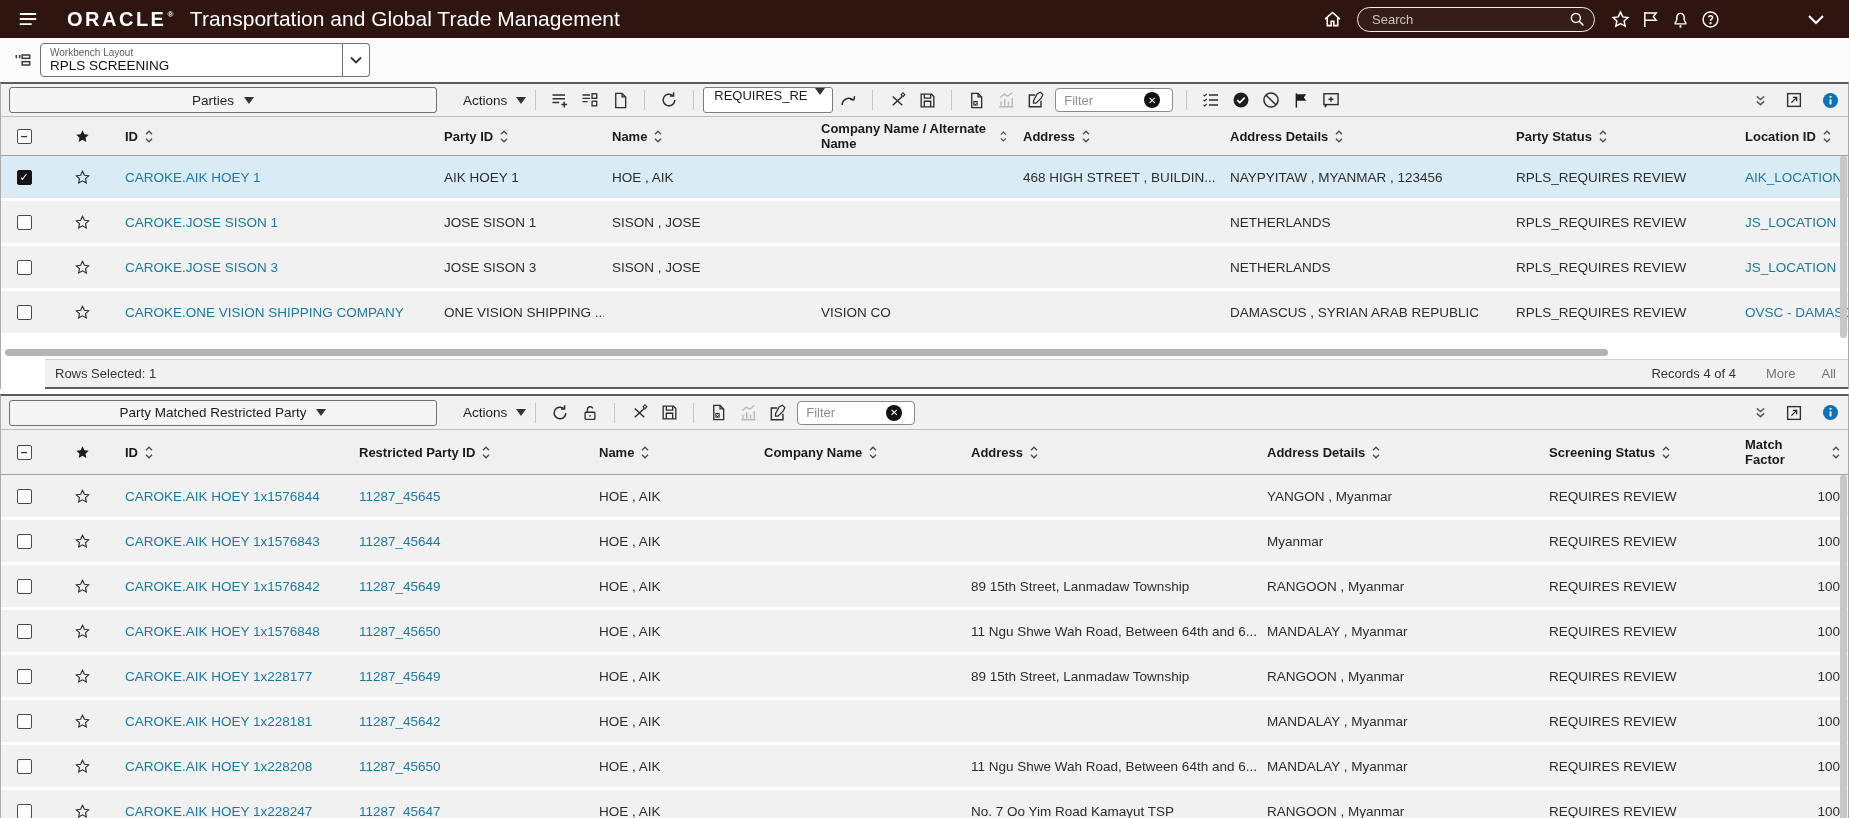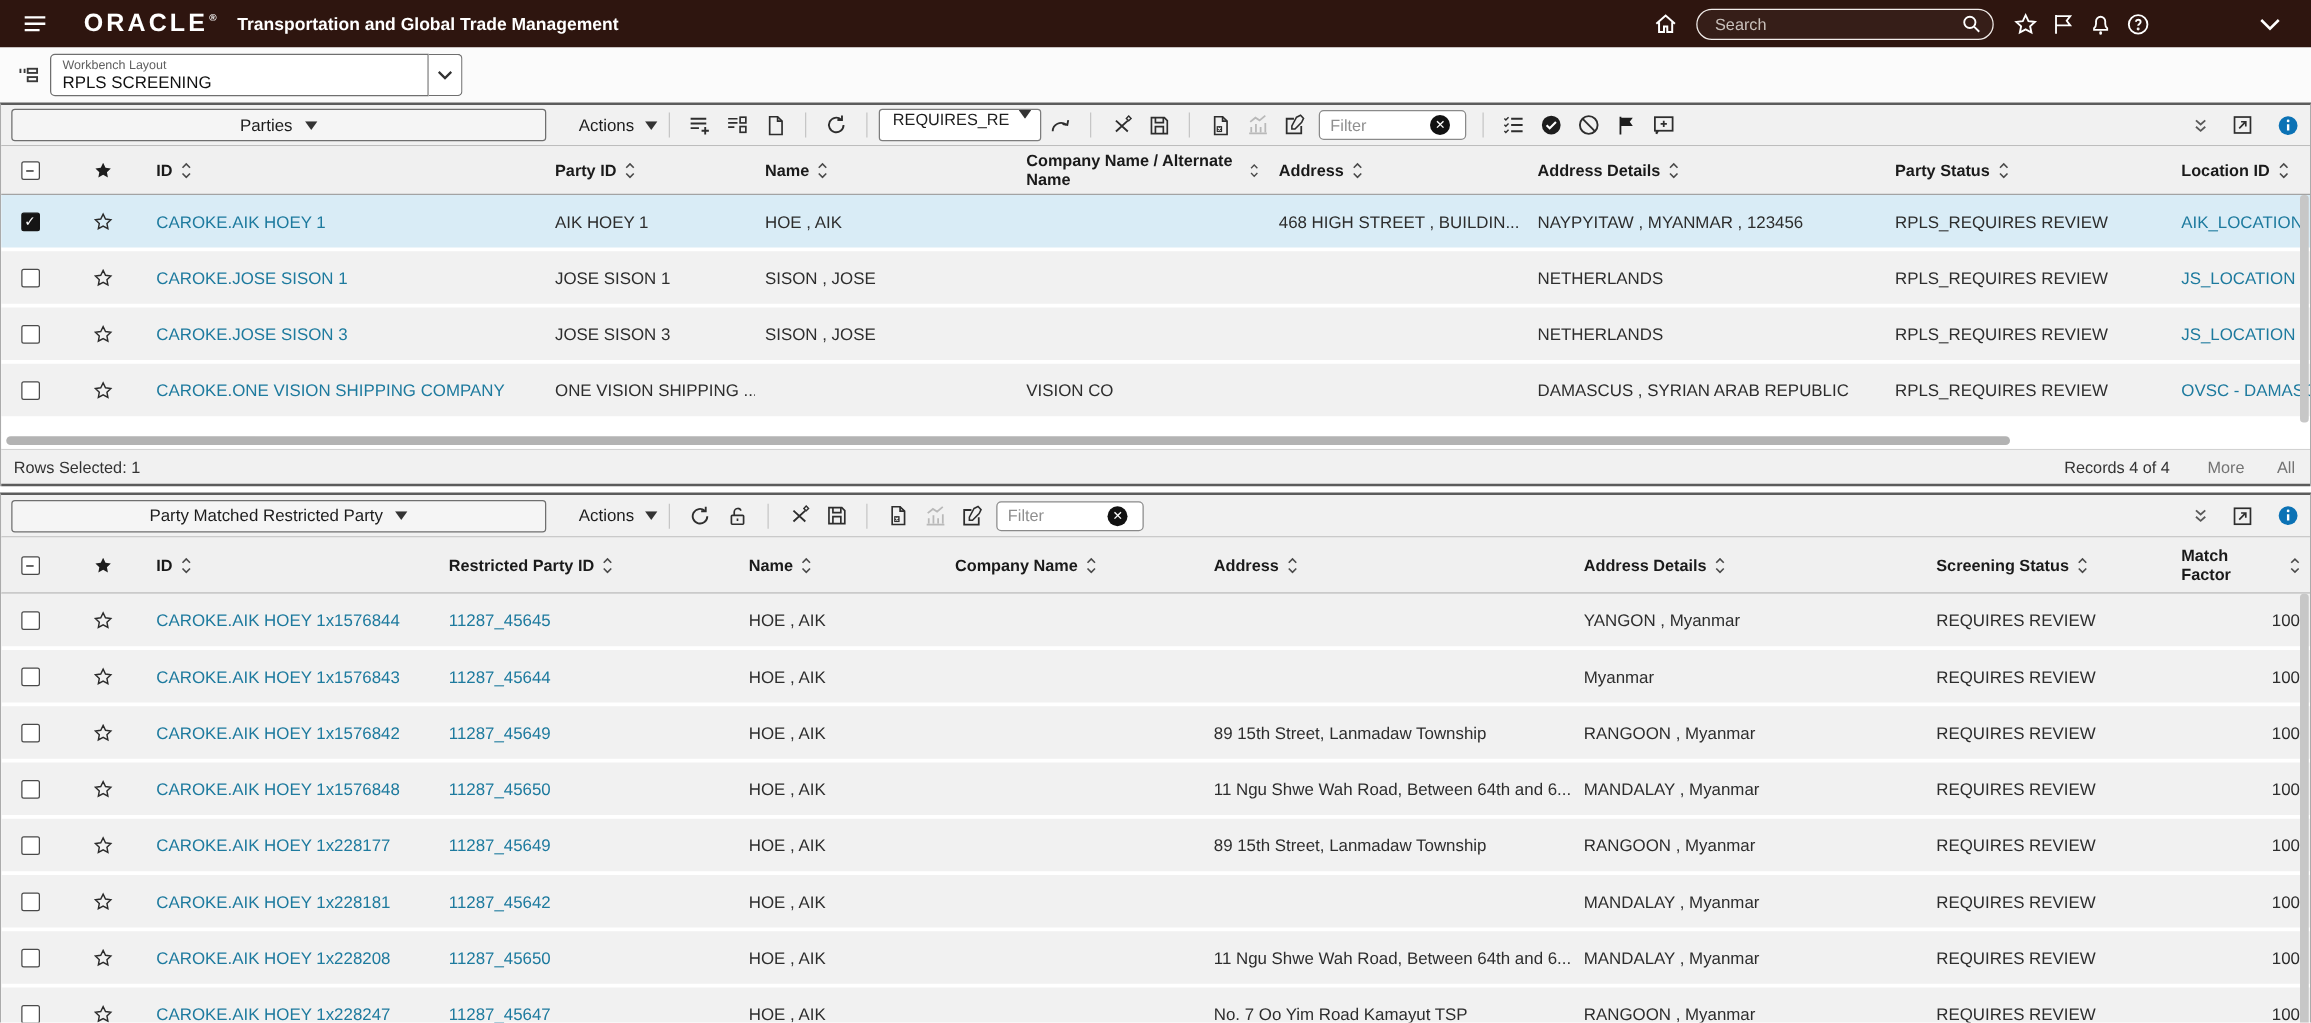--- a/index.html
+++ b/index.html
@@ -4,21 +4,21 @@
 <style>
   * { margin:0; padding:0; box-sizing:border-box; }
   html,body { width:1849px; height:818px; overflow:hidden;
     font-family:"Liberation Sans", sans-serif; background:#ffffff; }
 
   
   .topbar { height:38px; background:#2e150f; display:flex; align-items:center; color:#fff; }
   .hamburger { margin-left:15px; width:26px; height:26px; display:flex; align-items:center; justify-content:center; cursor:pointer; }
   .brand { margin-left:26px; font-size:20px; font-weight:700; letter-spacing:2.5px; display:flex; align-items:flex-start; }
   .brand .tm { font-size:8px; margin-top:2px; margin-left:1px; }
-  .app-title { margin-left:14px; font-size:14px; font-weight:700; }
+  .app-title { margin-left:14px; font-size:21px; font-weight:400; }
   .topbar .spacer { flex:1; }
   .tb-icon { width:30px; height:30px; display:flex; align-items:center; justify-content:center; cursor:pointer; }
   .search-pill { width:238px; height:25px; border:1.5px solid #f1ece9; border-radius:13px;
     display:flex; align-items:center; padding:0 8px 0 14px; margin:0 10px; background:rgba(255,255,255,0.04); }
   .search-pill input { flex:1; background:transparent; border:none; outline:none; color:#eab308; font-size:13px;
     font-family:"Liberation Sans", sans-serif; }
   .search-pill input::placeholder { color:#c9c0bb; }
   .top-chevron { margin-left:76px; margin-right:18px; }
 
   
@@ -76,21 +76,21 @@
     display:flex; align-items:center; justify-content:center; }
   .cbx.minus { color:#333; font-size:12px; line-height:10px; }
   .cbx.checked { background:#151515; border-color:#151515; color:#fff; font-size:11px; }
   .star-btn { display:flex; cursor:pointer; }
   .vscroll { position:absolute; right:1px; width:7px; background:#c7c7c7; border-radius:3px; }
 
   
   .hscroll-strip { height:13px; background:#fff; position:relative; }
   .hscroll-bar { position:absolute; left:4px; top:3px; width:1603px; height:7px; background:#b3b3b3; border-radius:4px; cursor:pointer; }
   .records-bar { height:30px; background:#f1f1f1; border-top:1px solid #d2d2d2; border-bottom:2px solid #5c5c5c;
-    display:flex; align-items:center; font-size:13px; color:#333; }
+    display:flex; align-items:center; font-size:13px; color:#333;margin-left:44px; }
   .records-bar .rs { margin-left:10px; }
   .records-bar .spacer { flex:1; }
   .records-bar .recs { margin-right:30px; }
   .records-bar .pg { color:#737373; margin-right:26px; cursor:default; }
   .records-bar .pg.last { margin-right:12px; }
 
   .panel-gap { height:5px; background:#fff; }
 
   svg { display:block; }
 </style>

